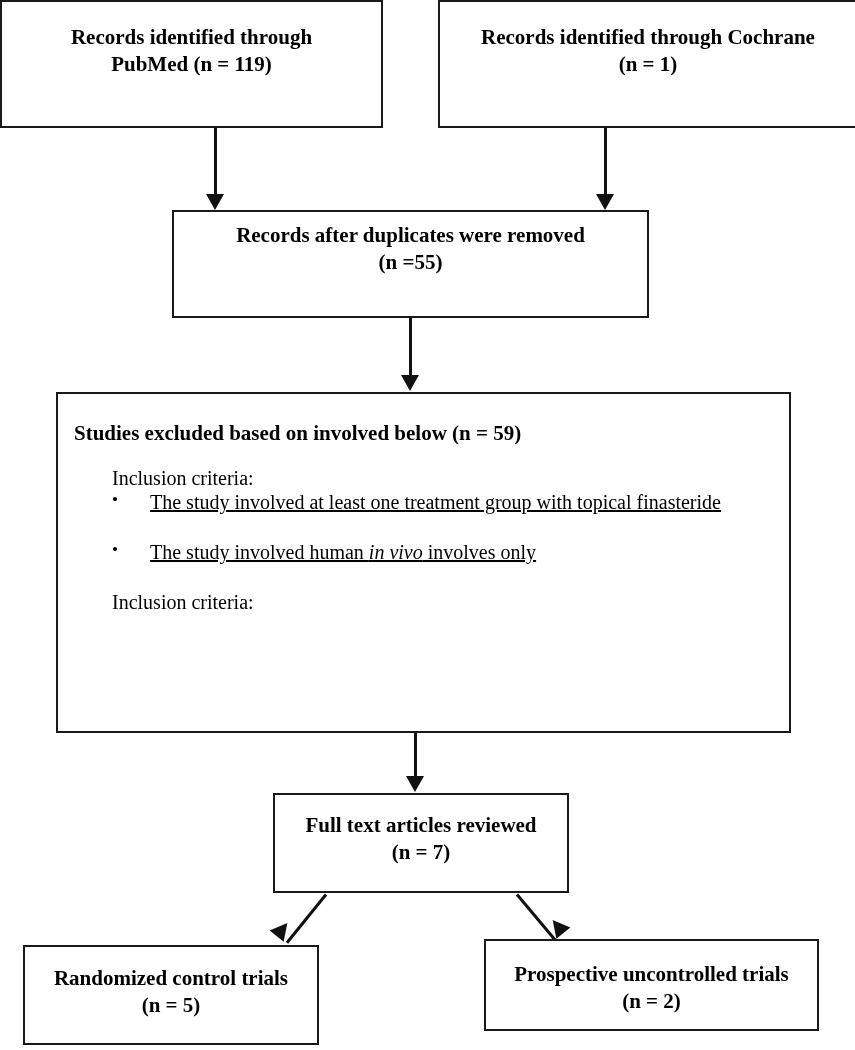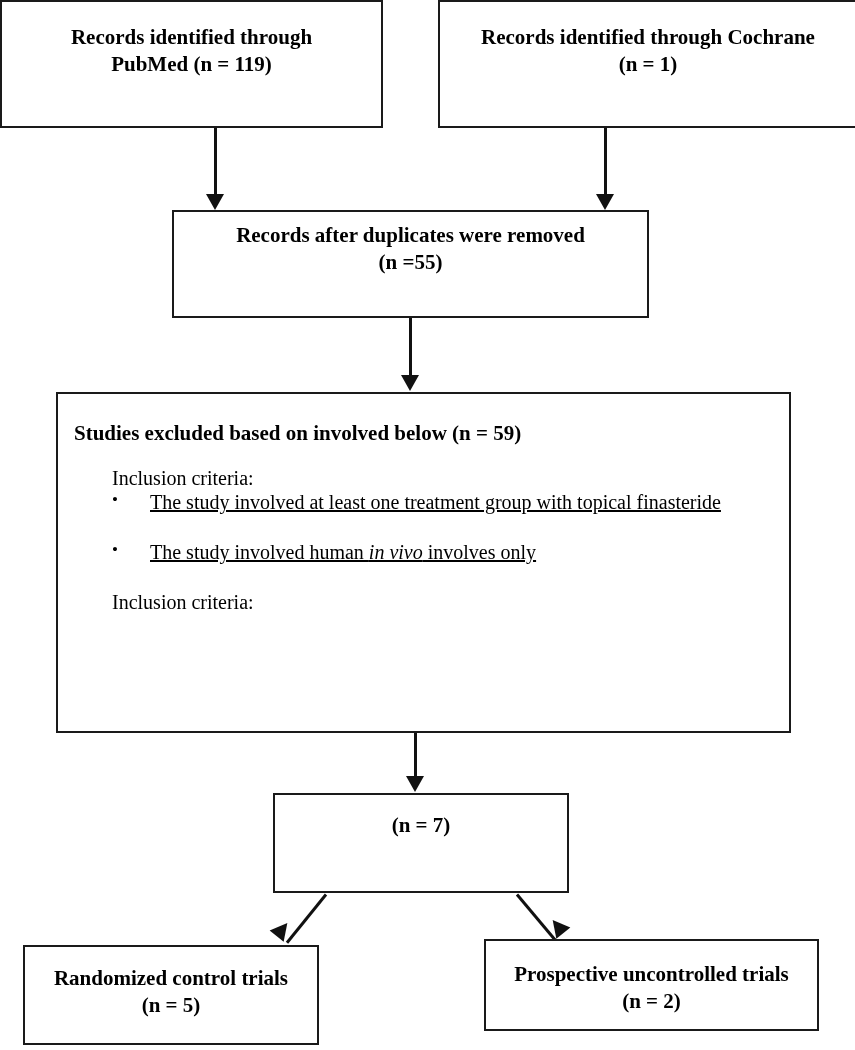--- a/index.html
+++ b/index.html
@@ -208,20 +208,21 @@
       </ul>
       <div class="gap"></div>
       <div class="sub-head">Inclusion criteria:</div>
     </div>
   </div>
 
   <div class="vline" style="left:414px; top:733px; height:47px;"></div>
   <div class="arrowhead-down" style="left:406px; top:776px;"></div>
 
   <div class="node node-center" id="box-fulltext">
+    <div class="line t21 bold">Full text articles reviewed</div>
     <div class="line t21 reg">(n = 7)</div>
   </div>
 
   <div class="diag" style="left:326px; top:893px; width:62px; transform: rotate(129deg);"></div>
   <div class="arrowhead-diag" style="left:273px; top:921px; transform: rotate(-141deg);"></div>
 
   <div class="diag" style="left:517px; top:893px; width:62px; transform: rotate(50deg);"></div>
   <div class="arrowhead-diag" style="left:549px; top:918px; transform: rotate(141deg);"></div>
 
   <div class="node node-center" id="box-rct">

